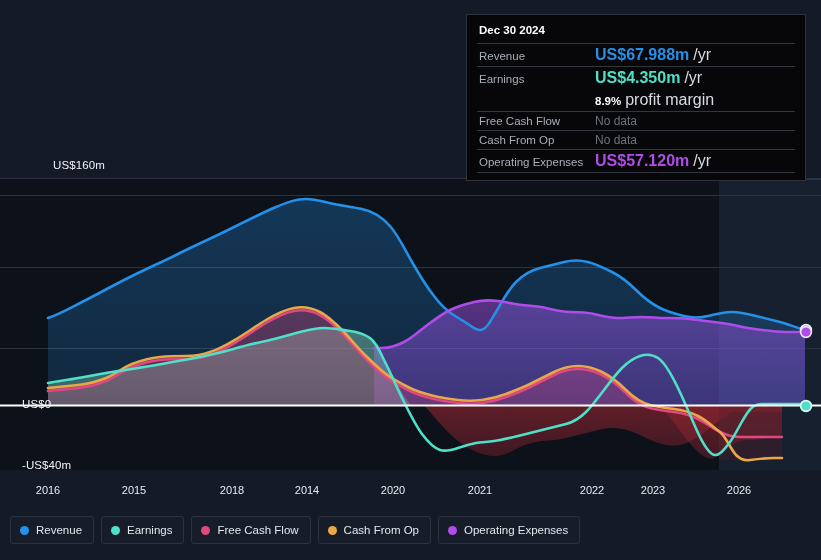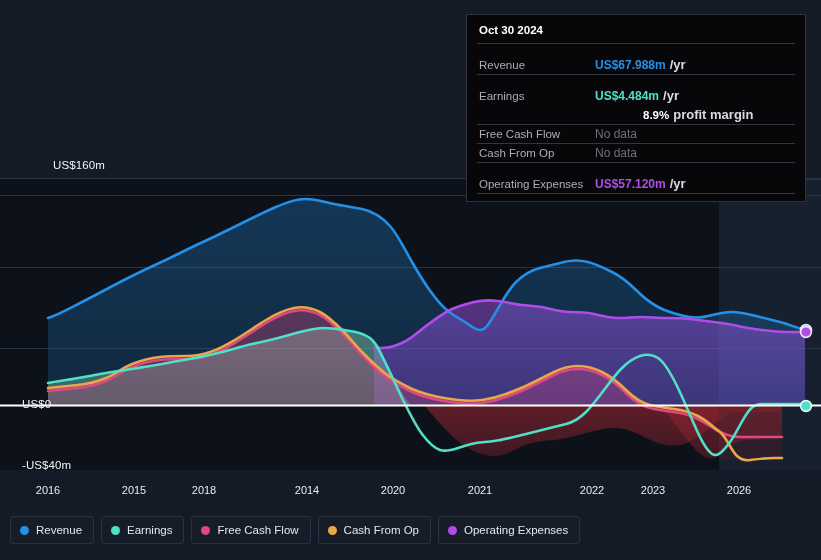--- a/index.html
+++ b/index.html
@@ -71,33 +71,32 @@
     min-height: 17px;
   }
   .tt-row.no-border { border-top: none; }
   .tt-key {
     color: #a9aeb8;
     font-size: 11.5px;
     width: 116px;
     flex: 0 0 116px;
   }
   .tt-val {
-    font-size: 12px;
+    font-size: 16px;
     font-weight: bold;
     white-space: nowrap;
-    margin-top: 12px;
   }
   .tt-unit {
     color: #d8dbe2;
-    font-size: 13px;
-    font-weight: bold;
+    font-size: 16px;
+    font-weight: normal;
     margin-left: 4px;
   }
   .tt-nodata { color: #6d727c; font-size: 12px; font-weight: normal; }
-  .tt-sub { color: #ffffff; font-size: 11.5px; font-weight: bold; margin-left: 48px; }
+  .tt-sub { color: #ffffff; font-size: 11.5px; font-weight: bold; }
   #tooltip .tt-foot { border-top: 1px solid #32363f; height: 2px; }
 
   
   #legend {
     position: absolute;
     left: 10px; top: 516px;
     display: flex;
     gap: 7px;
     z-index: 10;
   }
@@ -294,41 +293,41 @@
     </svg>
   </div>
 
   <div class="y-label" id="y-top">US$160m</div>
   <div class="y-label" id="y-zero">US$0</div>
   <div class="y-label" id="y-neg">-US$40m</div>
 
   <div id="x-axis">
     <div class="x-label" style="left:48px">2016</div>
     <div class="x-label" style="left:134px">2015</div>
-    <div class="x-label" style="left:204px">2018</div>
+    <div class="x-label" style="left:232px">2018</div>
     <div class="x-label" style="left:307px">2014</div>
     <div class="x-label" style="left:393px">2020</div>
     <div class="x-label" style="left:480px">2021</div>
     <div class="x-label" style="left:592px">2022</div>
     <div class="x-label" style="left:653px">2023</div>
     <div class="x-label" style="left:739px">2026</div>
   </div>
 
   <div id="tooltip">
-    <div class="tt-date">Oct 30 2024</div>
+    <div class="tt-date">Dec 30 2024</div>
 
     <div class="tt-row">
       <span class="tt-key">Revenue</span>
       <span class="tt-val" style="color:#2490e8">US$67.988m</span>
       <span class="tt-unit">/yr</span>
     </div>
 
     <div class="tt-row">
       <span class="tt-key">Earnings</span>
-      <span class="tt-val" style="color:#4fe0c8">US$4.484m</span>
+      <span class="tt-val" style="color:#4fe0c8">US$4.350m</span>
       <span class="tt-unit">/yr</span>
     </div>
 
     <div class="tt-row no-border">
       <span class="tt-key"></span>
       <span class="tt-sub">8.9%</span>
       <span class="tt-unit">profit margin</span>
     </div>
 
     <div class="tt-row">

